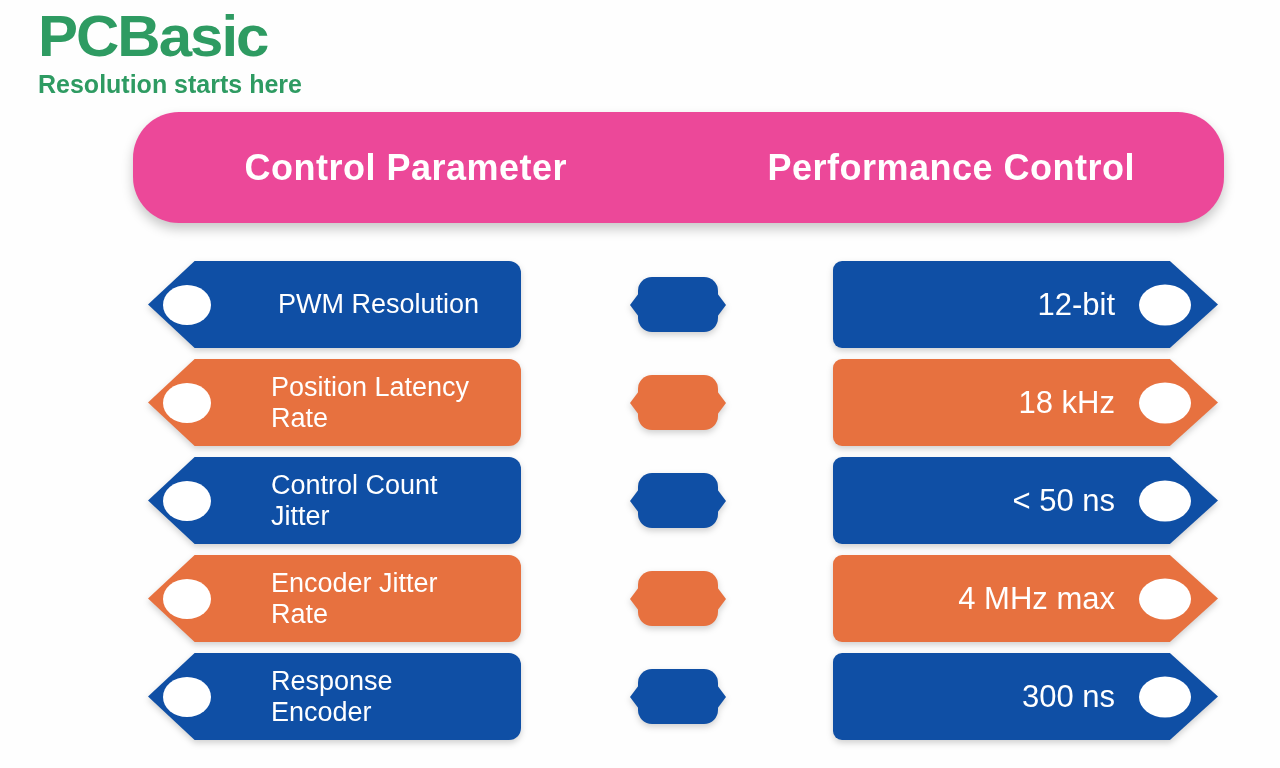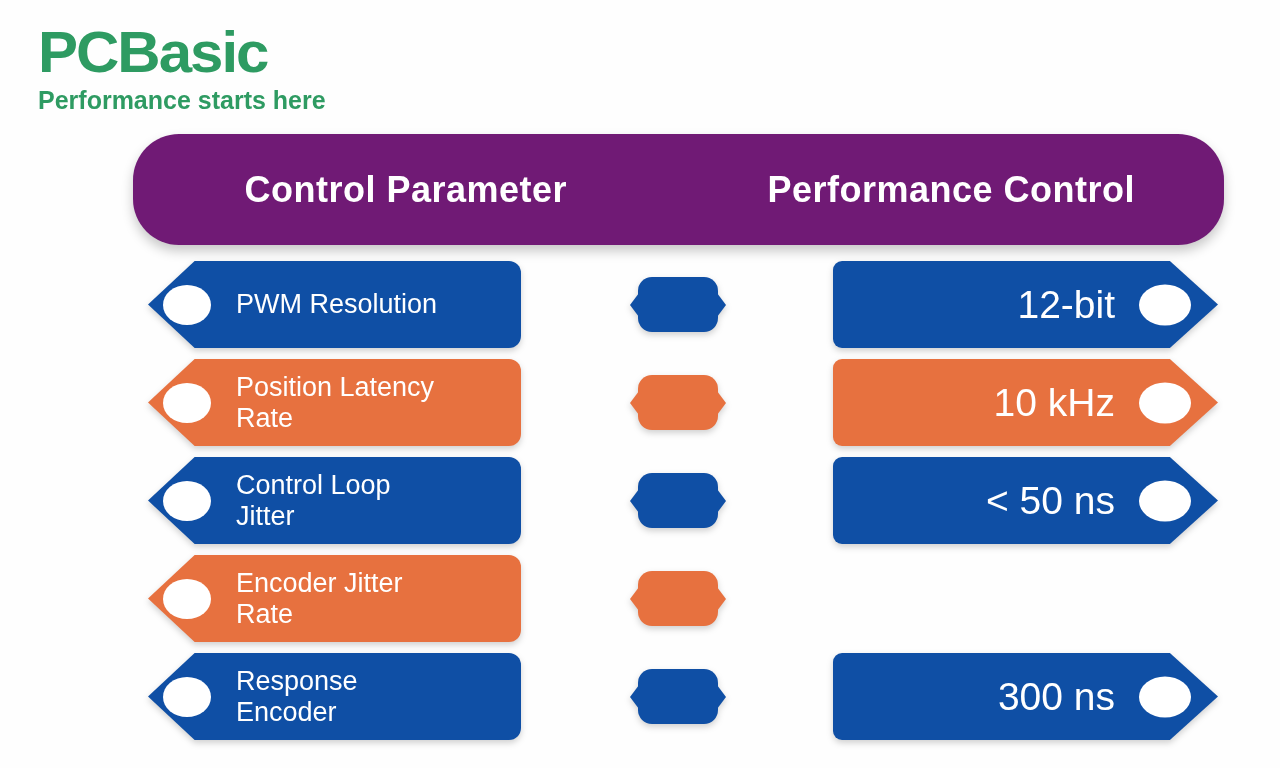--- a/index.html
+++ b/index.html
@@ -6,54 +6,54 @@
   body {
     width:1280px; height:768px;
     background:#ffffff;
     font-family:"Liberation Sans", sans-serif;
     overflow:hidden;
     position:relative;
   }
   .canvas { position:absolute; inset:0; background:#fefefe; }
 
   
-  .logo { position:absolute; left:38px; top:24px; }
+  .logo { position:absolute; left:38px; top:8px; }
   .logo-word {
     font-size:60px; font-weight:800; letter-spacing:-2px;
     line-height:1; transform:scaleY(0.95); transform-origin:left top;
   }
   .logo-tag {
     margin-top:4px; font-size:25px; font-weight:700; letter-spacing:0px;
     line-height:1;
   }
 
   
   .header-bar {
-    position:absolute; left:133px; top:134px; width:1091px; height:111px;
-    background:#701a75; border-radius:46px;
+    position:absolute; left:133px; top:112px; width:1091px; height:111px;
+    background:#ec4899; border-radius:46px;
     display:flex; align-items:center;
     box-shadow:0 6px 12px rgba(0,0,0,0.22);
   }
   .header-col {
     flex:1; text-align:center; color:#fff;
     font-size:36px; font-weight:800; letter-spacing:0.5px;
   }
 
   
   .table { position:absolute; left:148px; top:261px; }
   .row {
     display:flex; align-items:center; height:87px; margin-bottom:11px;
     filter:drop-shadow(0 3px 3px rgba(0,0,0,0.18));
   }
   .row[data-tone="blue"]   { --c:#0F4FA5; }
   .row[data-tone="orange"] { --c:#E7713F; }
 
   .banner {
     position:relative; height:87px; background:var(--c);
-    display:flex; align-items:center; color:#fff;
+    display:flex; align-items:center; color:#fff;justify-content:center;
   }
   .banner.left {
     width:373px;
     border-radius:0 12px 12px 0;
     clip-path:polygon(0% 50%, 12.5% 0%, 100% 0%, 100% 100%, 12.5% 100%);
     padding-left:88px; box-sizing:border-box;
   }
   .banner.right {
     width:385px;
     border-radius:9px 0 0 9px;
@@ -64,21 +64,21 @@
     position:absolute; top:50%; transform:translateY(-50%);
     background:#fff; border-radius:50%;
   }
   .banner.left  .dot { left:15px;  width:48px; height:40px; }
   .banner.right .dot { right:27px; width:52px; height:41px; }
 
   .param-label {
     font-size:27px; font-weight:500; line-height:1.12;
     max-width:215px; display:inline-block;
   }
-  .result-label { font-size:39px; font-weight:500;text-align:center; }
+  .result-label { font-size:31px; font-weight:500;text-align:center; }
 
   
   .connector {
     position:relative; width:80px; height:55px;
     margin-left:117px; margin-right:115px;
     background:var(--c); border-radius:14px; flex-shrink:0;
   }
   .connector::before, .connector::after {
     content:""; position:absolute; top:50%; transform:translateY(-50%);
     width:0; height:0; border-top:12px solid transparent; border-bottom:12px solid transparent;
@@ -86,21 +86,21 @@
   .connector::before { left:-8px;  border-right:9px solid var(--c); }
   .connector::after  { right:-8px; border-left:9px solid var(--c); }
 </style>
 </head>
 <body>
 
 <div class="canvas">
 
   <div class="logo">
     <div class="logo-word" style="color: rgb(46, 155, 98);">PCBasic</div>
-    <div class="logo-tag" style="color: rgb(46, 155, 98);">Performance starts here</div>
+    <div class="logo-tag" style="color: rgb(46, 155, 98);">Resolution starts here</div>
   </div>
 
   <div class="header-bar">
     <div class="header-col">Control Parameter</div>
     <div class="header-col">Performance Control</div>
   </div>
 
   <div class="table">
 
     <div class="row" data-tone="blue">
@@ -115,43 +115,47 @@
       </div>
     </div>
 
     <div class="row" data-tone="orange">
       <div class="banner left">
         <span class="dot"></span>
         <span class="param-label">Position Latency Rate</span>
       </div>
       <div class="connector"></div>
       <div class="banner right">
-        <span class="result-label">10 kHz</span>
+        <span class="result-label">18 kHz</span>
         <span class="dot"></span>
       </div>
     </div>
 
     <div class="row" data-tone="blue">
       <div class="banner left">
         <span class="dot"></span>
-        <span class="param-label">Control Loop Jitter</span>
+        <span class="param-label">Control Count Jitter</span>
       </div>
       <div class="connector"></div>
       <div class="banner right">
         <span class="result-label">&lt; 50 ns</span>
         <span class="dot"></span>
       </div>
     </div>
 
     <div class="row" data-tone="orange">
       <div class="banner left">
         <span class="dot"></span>
         <span class="param-label">Encoder Jitter Rate</span>
       </div>
       <div class="connector"></div>
+      <div class="banner right">
+        <span class="result-label">4 MHz max</span>
+        <span class="dot"></span>
+      </div>
     </div>
 
     <div class="row" data-tone="blue">
       <div class="banner left">
         <span class="dot"></span>
         <span class="param-label">Response Encoder</span>
       </div>
       <div class="connector"></div>
       <div class="banner right">
         <span class="result-label">300 ns</span>

